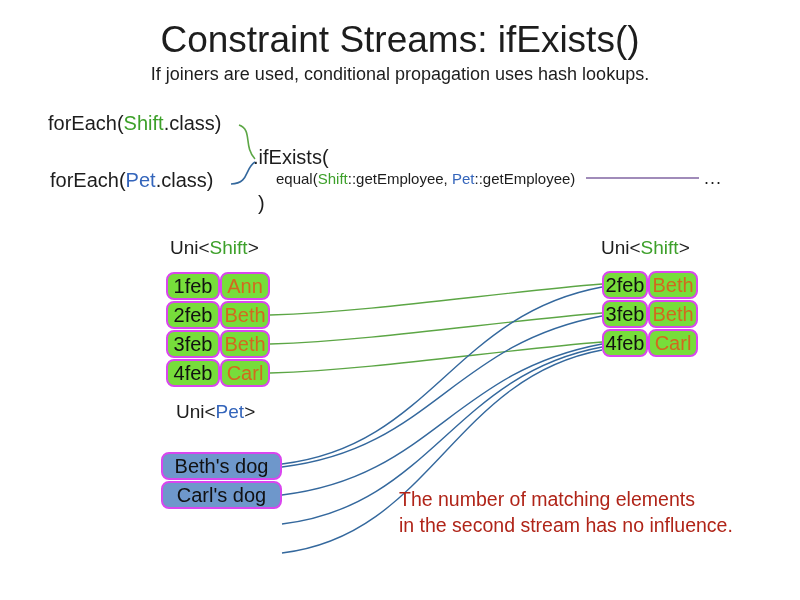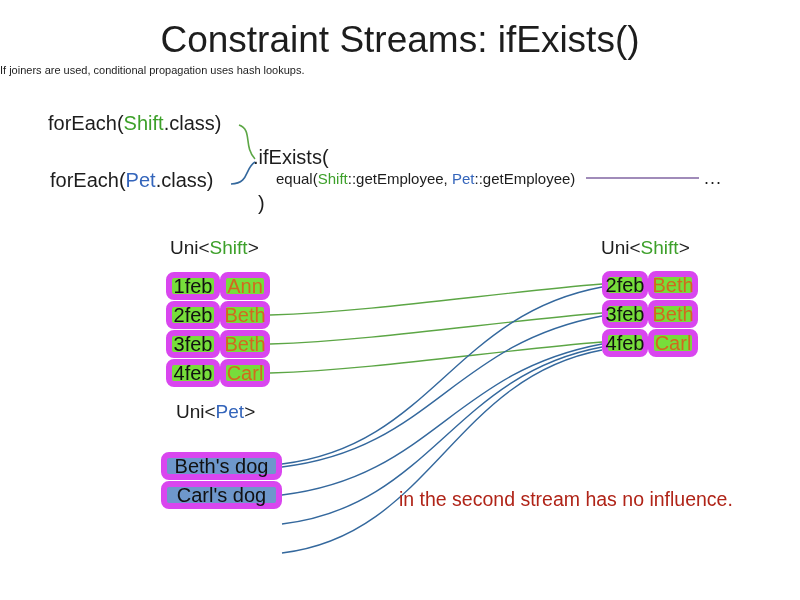--- a/index.html
+++ b/index.html
@@ -6,40 +6,40 @@
   .slide{
     position:relative;width:736px;height:600px;overflow:hidden;
     background:#ffffff;font-family:"Liberation Sans",sans-serif;color:#1d1d1d;
   }
   .abs{position:absolute;}
   .title{
     left:0;top:20px;width:800px;text-align:center;
     font-size:37px;line-height:40px;color:#1d1d1d;white-space:nowrap;
   }
   .subtitle{
-    left:0;top:64px;width:800px;text-align:left;
-    font-size:11px;color:#1d1d1d;white-space:nowrap;
+    left:0;top:64px;width:800px;text-align:center;
+    font-size:18px;color:#1d1d1d;white-space:nowrap;
   }
   .code{white-space:nowrap;color:#1d1d1d;}
   .fs20{font-size:20px;line-height:22px;}
   .fs15{font-size:15px;line-height:17px;}
   .green{color:var(--green-text);}
   .blue{color:var(--blue-text);}
   .ellipsis{font-size:18px;letter-spacing:1px;color:#1d1d1d;}
   .uni-label{font-size:19px;white-space:nowrap;color:#1d1d1d;}
   svg.connectors{position:absolute;left:0;top:0;z-index:1;}
   svg .edge{fill:none;stroke-width:1.4px;}
   svg .brace{fill:none;stroke-width:1.6px;}
   svg .green-stroke{stroke:var(--green-line);}
   svg .blue-stroke{stroke:var(--blue-line);}
   svg .purple-stroke{stroke:var(--purple-line);stroke-width:1.3px;}
   .table{z-index:2;}
   .trow{display:flex;margin-bottom:1px;}
   .cell{
-    box-sizing:border-box;height:28px;border:6px solid #d946ef;border-radius:8px;
+    box-sizing:border-box;height:28px;border:2px solid #d946ef;border-radius:8px;
     display:flex;align-items:center;justify-content:center;
     font-size:20px;line-height:20px;
   }
   .gcell{background:var(--green-fill);}
   .bcell{background:var(--blue-fill);}
   .namecell{color:var(--orange-text);}
   .datecell{color:#111;}
   .petcell{width:121px;color:#111;}
   .lt .datecell{width:54px;}
   .lt .namecell{width:50px;}
@@ -126,16 +126,17 @@
   <div class="abs table" style="left:161px;top:452px;">
     <div class="trow">
       <div class="cell bcell petcell">Beth's dog</div>
     </div>
     <div class="trow">
       <div class="cell bcell petcell">Carl's dog</div>
     </div>
   </div>
 
   <div class="abs note" style="left:399px;top:486px;">
+    <div>The number of matching elements</div>
     <div>in the second stream has no influence.</div>
   </div>
 
 </div>
 
 </body></html>

